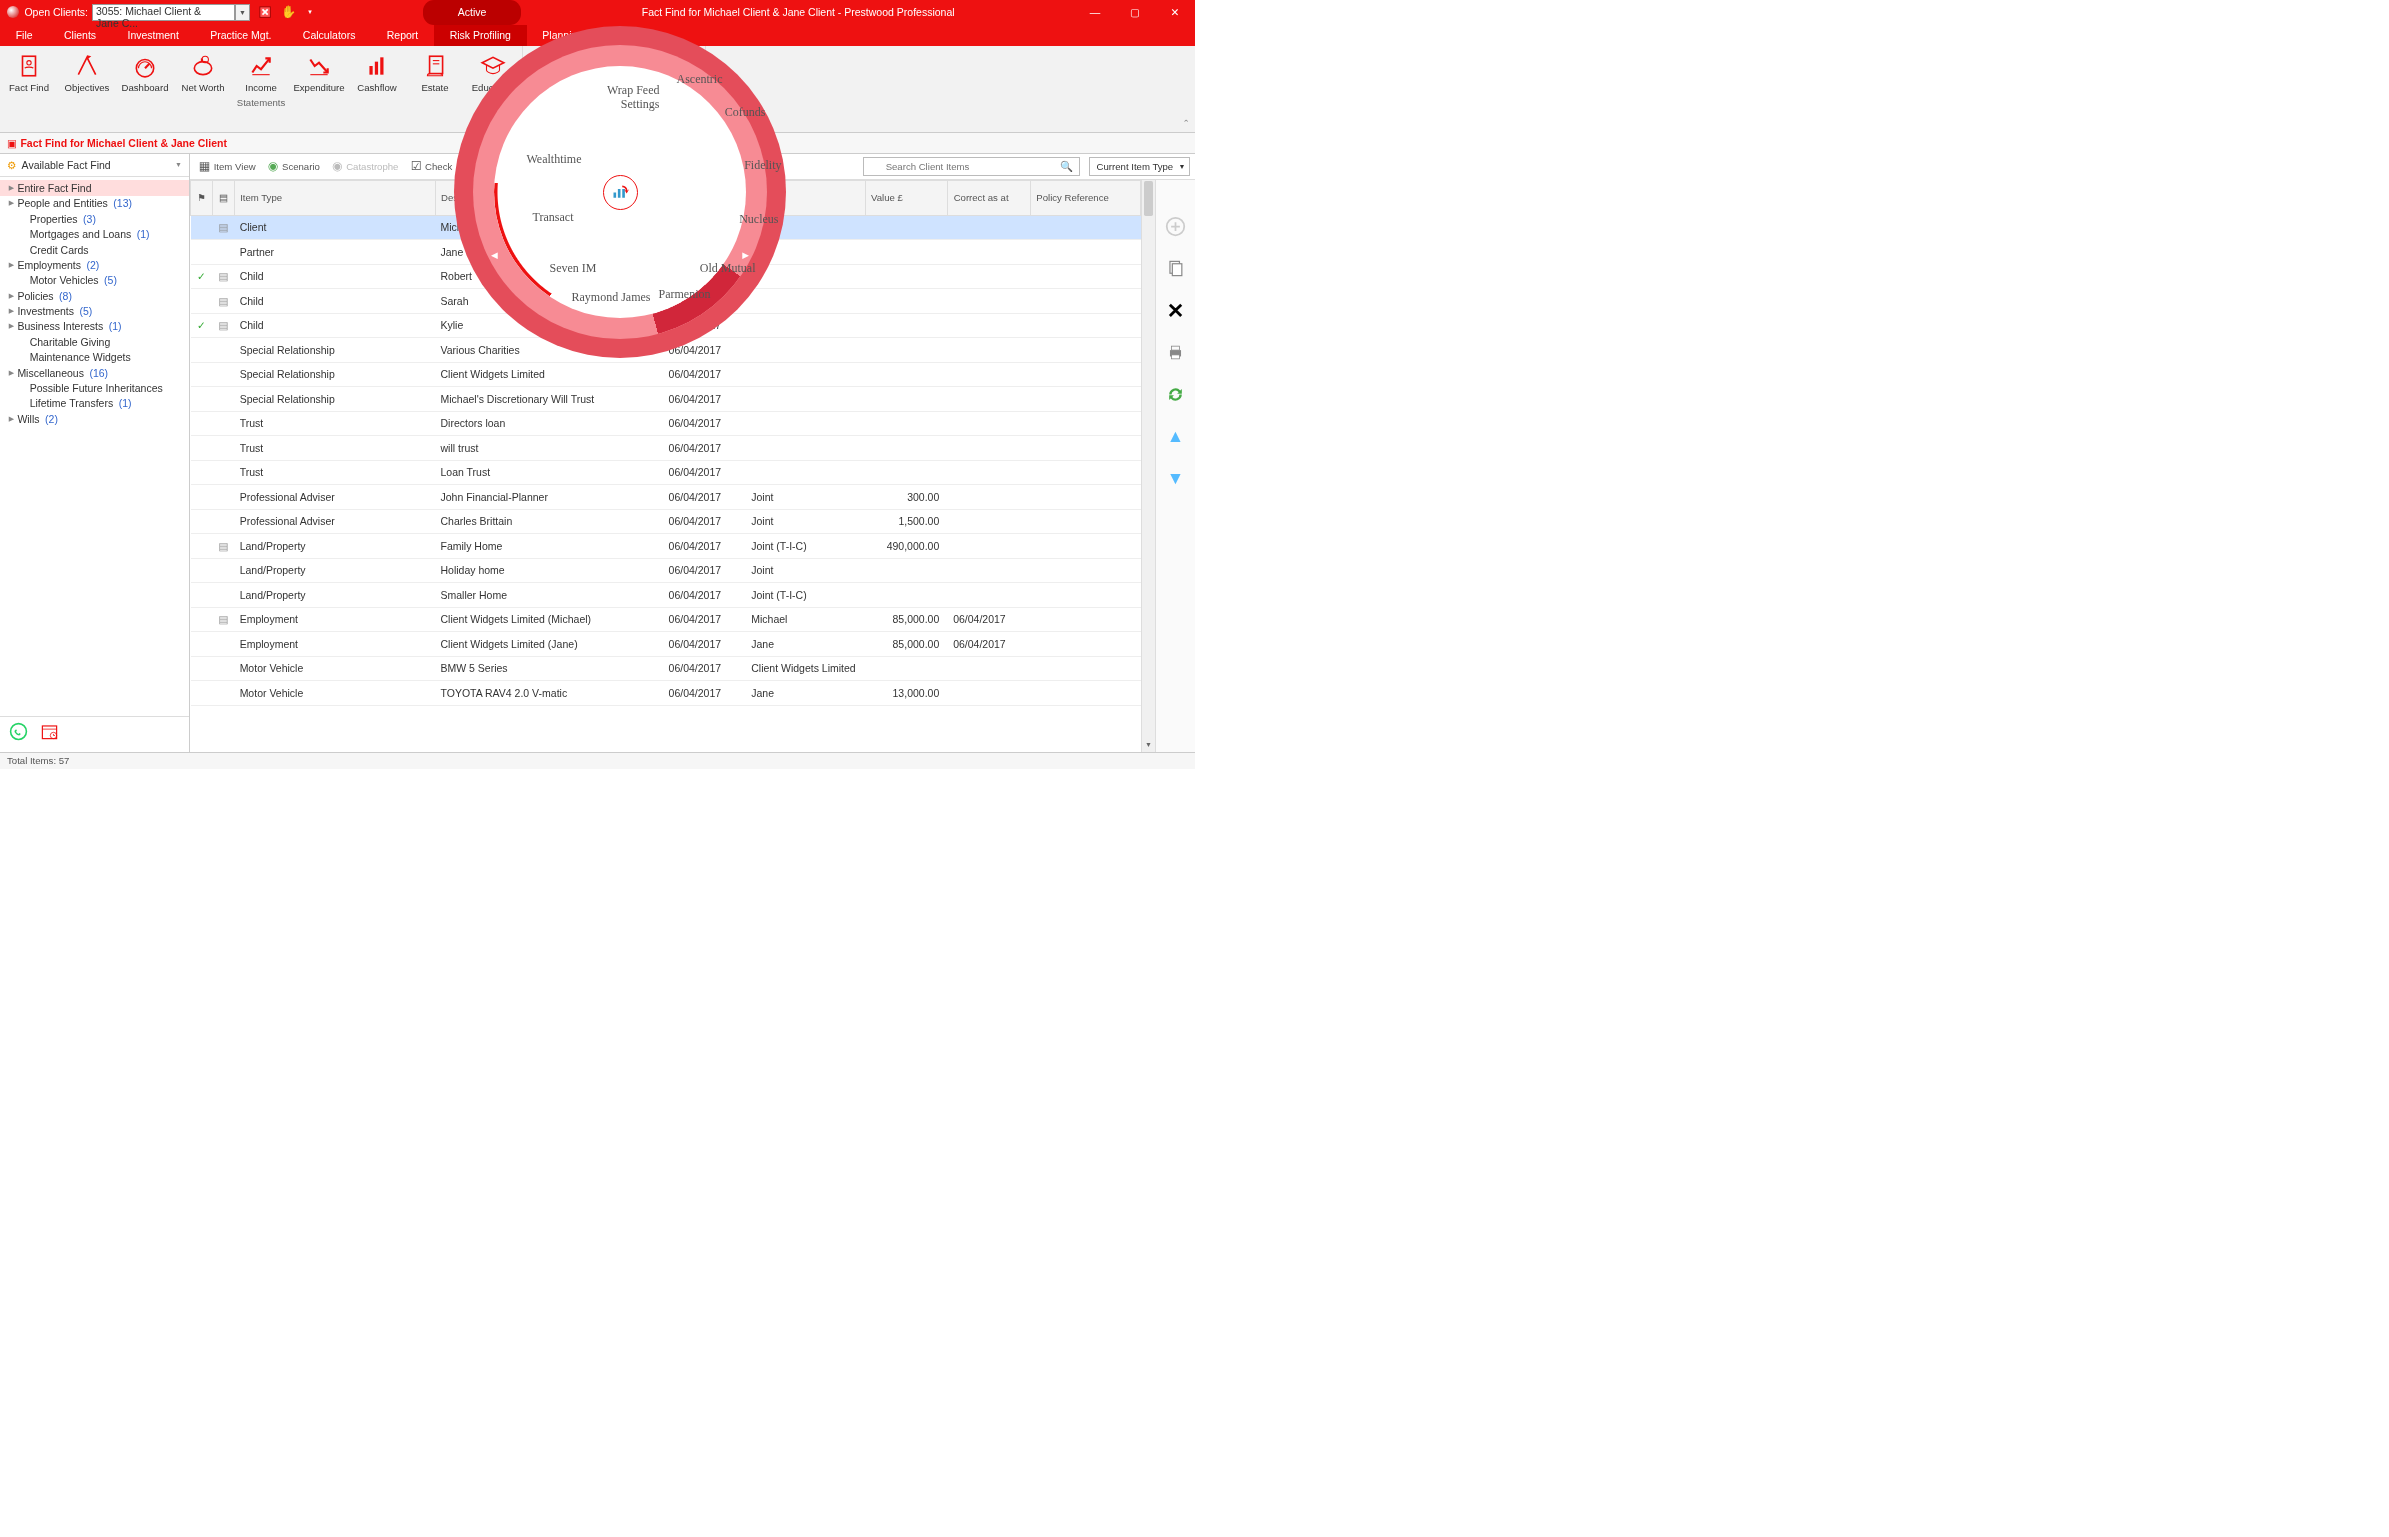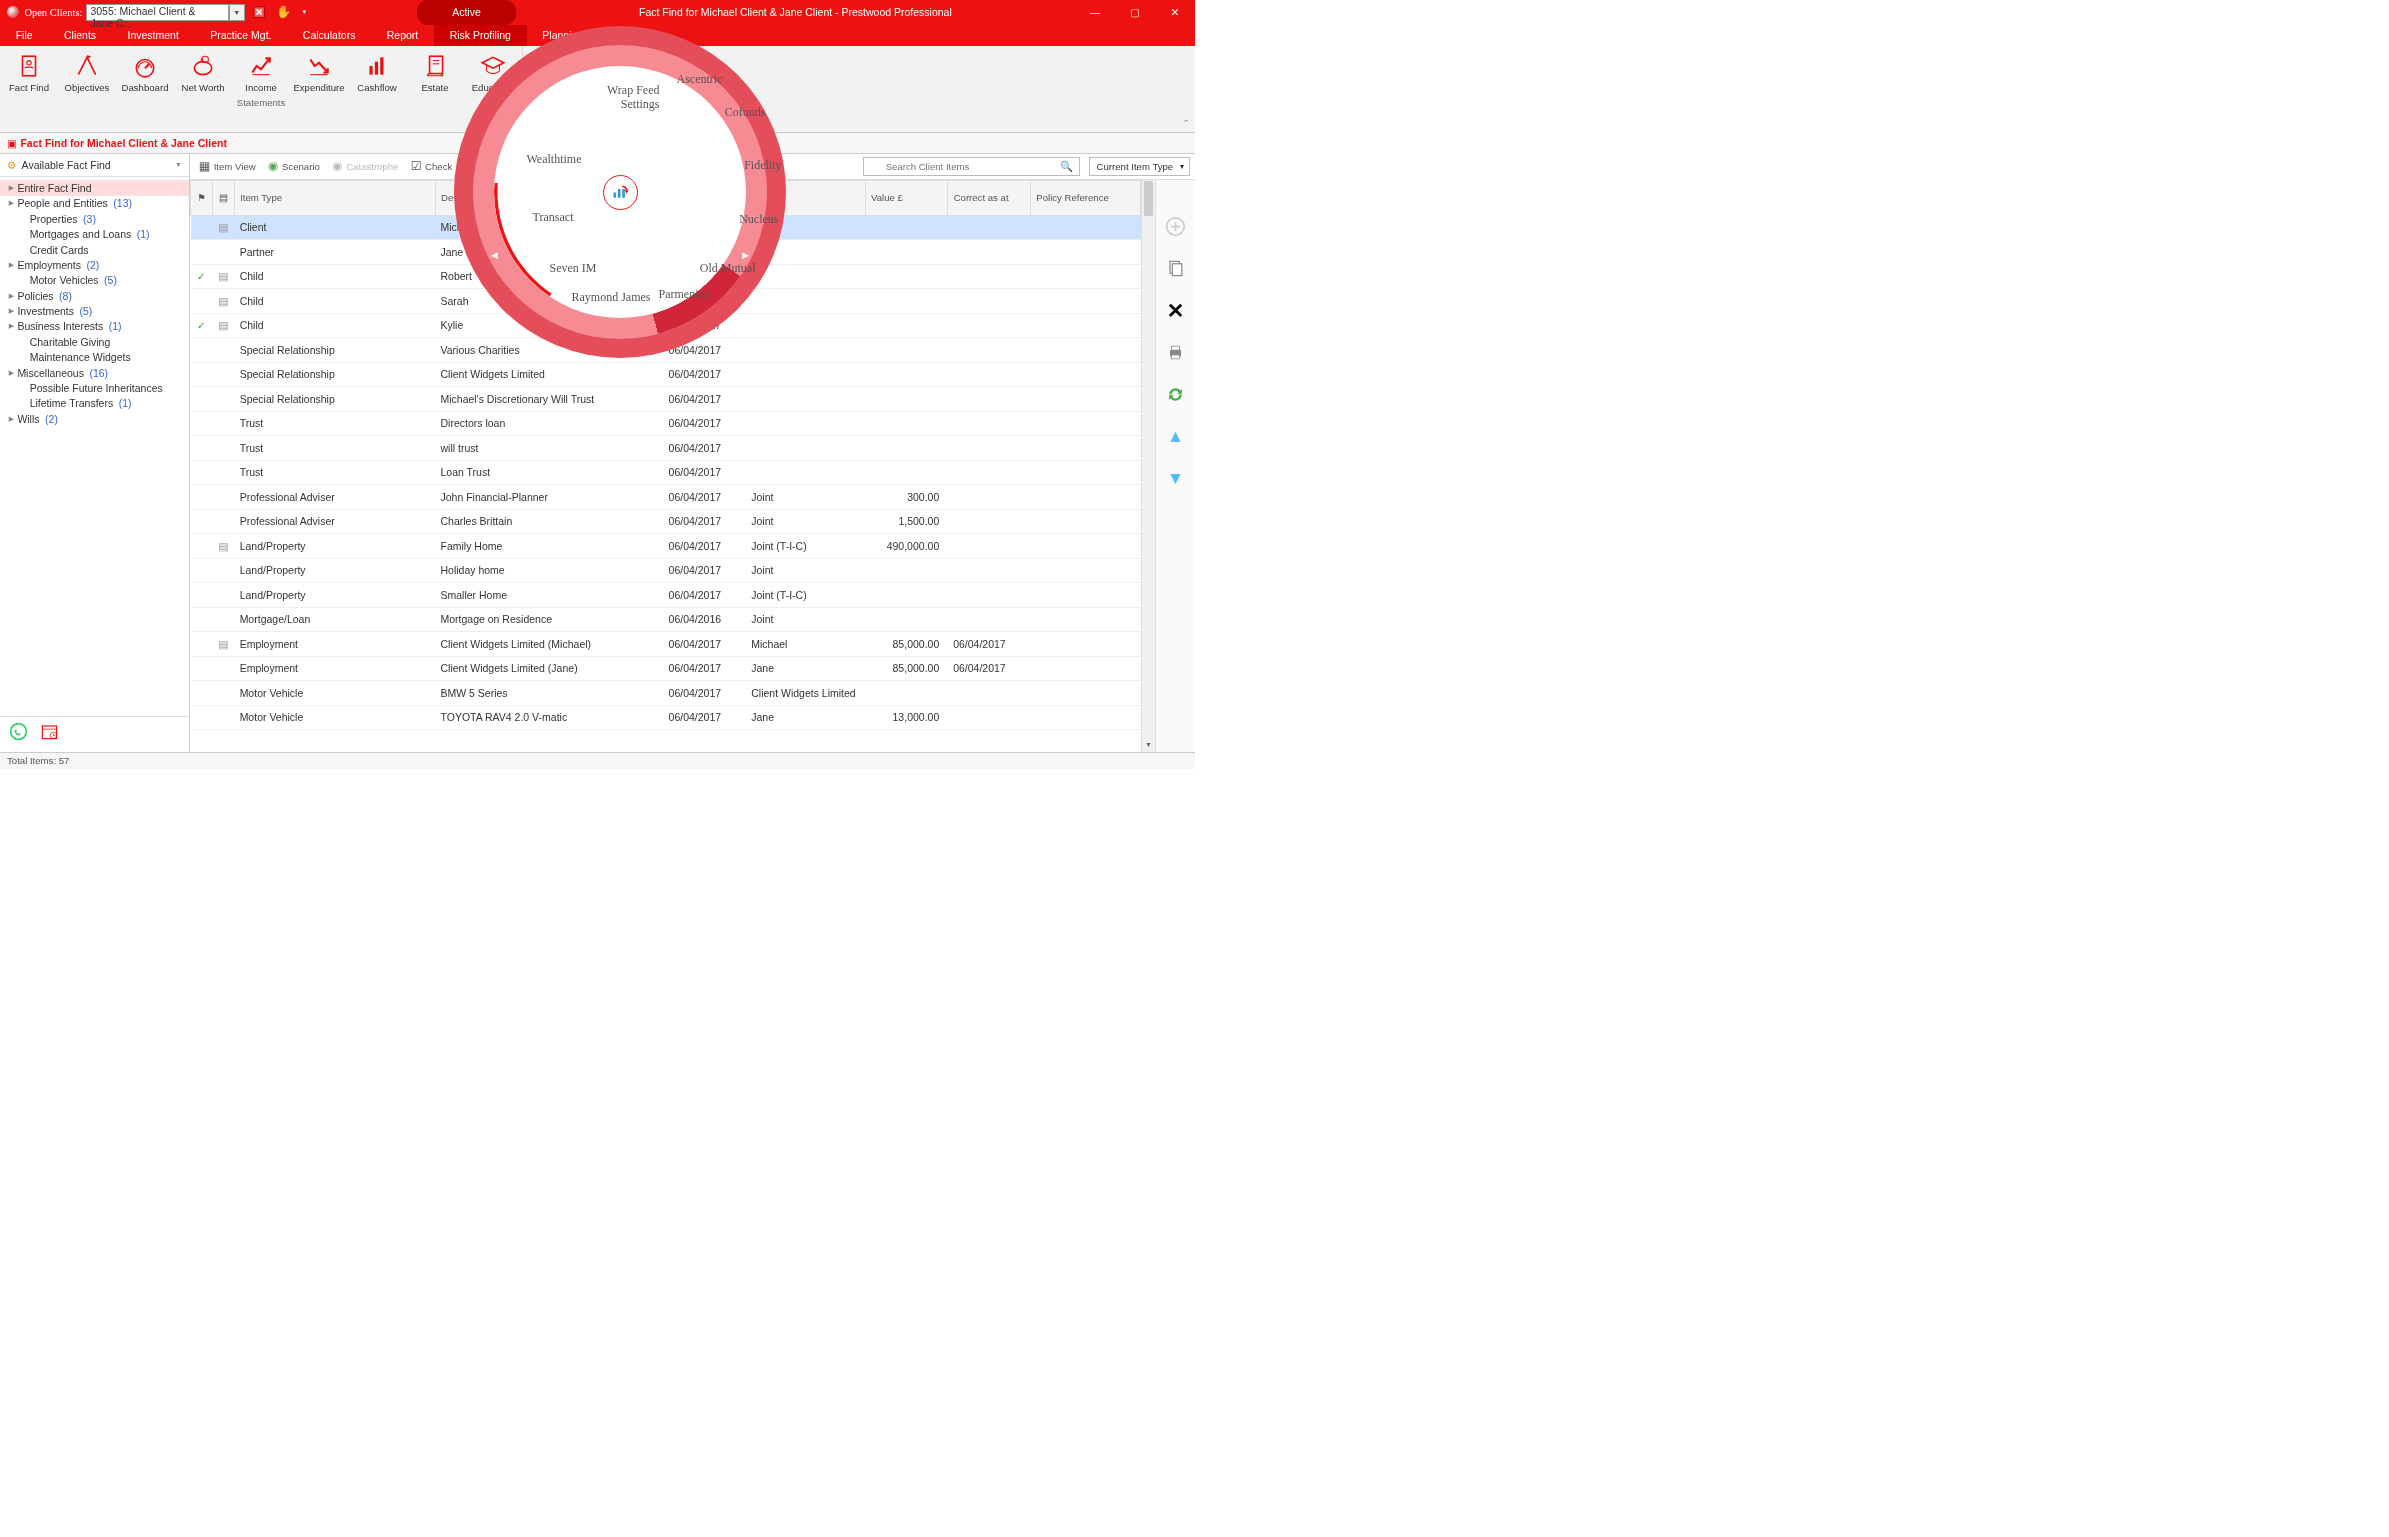--- a/index.html
+++ b/index.html
@@ -1,21 +1,21 @@
 <!DOCTYPE html>
 <html style="font-size:14px"><head>
 <meta charset="utf-8">
 <style>
 * { box-sizing: border-box; margin: 0; padding: 0; font-family: "Segoe UI", Arial, sans-serif; }
 body { width: 1195px; height: 769px; background: #fff; font-size: 10.5px; color: #333; position: relative; overflow: hidden; }
 
 
 .titlebar { height: 24.5px; background: #e11; display: flex; align-items: center; color: #fff; }
 .titlebar .orb { width: 12.2px; height: 12.2px; background: radial-gradient(circle at 35% 35%, #fff, #c00); border-radius: 50%; margin: 0 5.2px 0 7px; }
-.titlebar .open-label { margin-right: 3.5px; font-family: Liberation Serif, serif; }
+.titlebar .open-label { margin-right: 3.5px; }
 .titlebar .client-dd { background: #fff; color: #333; border: 0.9px solid #999; padding: 0.9px 19px 0.9px 3.5px; width: 143px; height: 17.5px; position: relative; }
 .titlebar .dd-btn { width: 15.7px; height: 17.5px; background: #f2f2f2; border: 0.9px solid #999; display: inline-flex; align-items: center; justify-content: center; font-size: 7px; color: #555; }
 .titlebar .sq-btn { width: 19px; height: 17.5px; display: inline-flex; align-items: center; justify-content: center; margin-left: 5.2px; }
 .titlebar .active-tab { background: #b00; padding: 5.2px 35px; margin-left: 105px; height: 24.5px; display: flex; align-items: center; border-radius: 11px; }
 .titlebar .win-title { flex: 1; text-align: center; padding: 0 17.5px; }
 .titlebar .win-btns { display: flex; }
 .titlebar .win-btn { width: 40px; height: 24.5px; display: flex; align-items: center; justify-content: center; }
 
 
 .menubar { height: 21px; background: #e11; display: flex; align-items: stretch; color: #fff; }
@@ -577,31 +577,20 @@
                 <td>Land/Property</td>
                 <td>Smaller Home</td>
                 <td>06/04/2017</td>
                 <td>Joint (T-I-C)</td>
                 <td class="num"></td>
                 <td></td>
                 <td></td>
               </tr>
               <tr>
                 <td class="flagcol" style="color:#3a3;"></td>
-                <td class="notecol"></td>
-                <td>Mortgage/Loan</td>
-                <td>Mortgage on Residence</td>
-                <td>06/04/2016</td>
-                <td>Joint</td>
-                <td class="num"></td>
-                <td></td>
-                <td></td>
-              </tr>
-              <tr>
-                <td class="flagcol" style="color:#3a3;"></td>
                 <td class="notecol"><span>▤</span></td>
                 <td>Employment</td>
                 <td>Client Widgets Limited (Michael)</td>
                 <td>06/04/2017</td>
                 <td>Michael</td>
                 <td class="num">85,000.00</td>
                 <td>06/04/2017</td>
                 <td></td>
               </tr>
               <tr>

